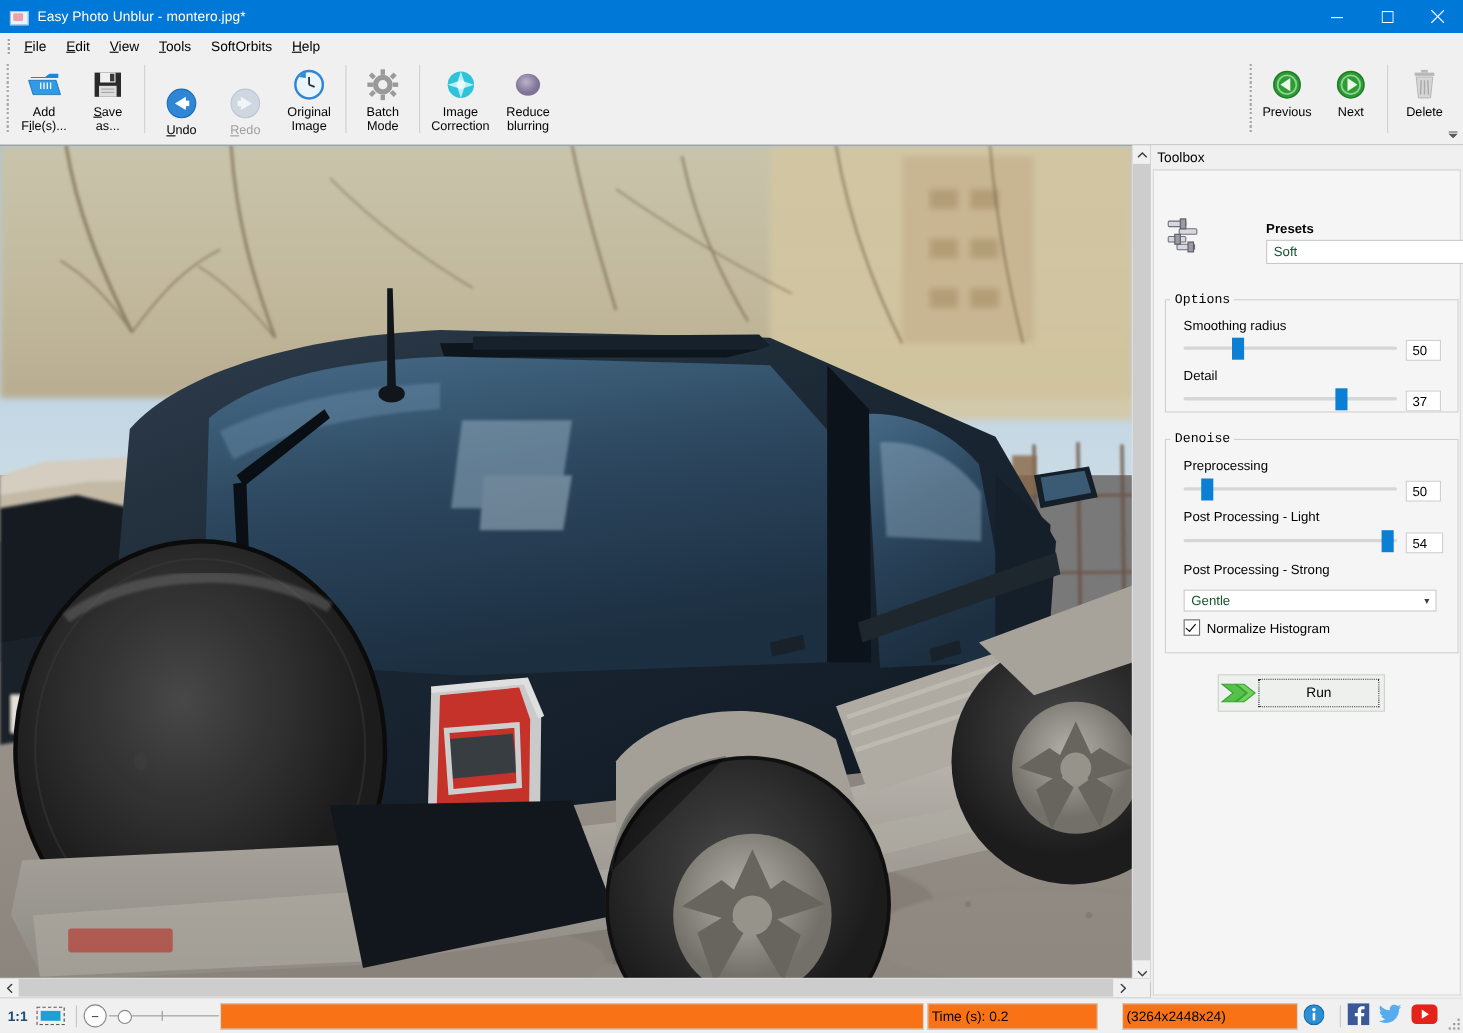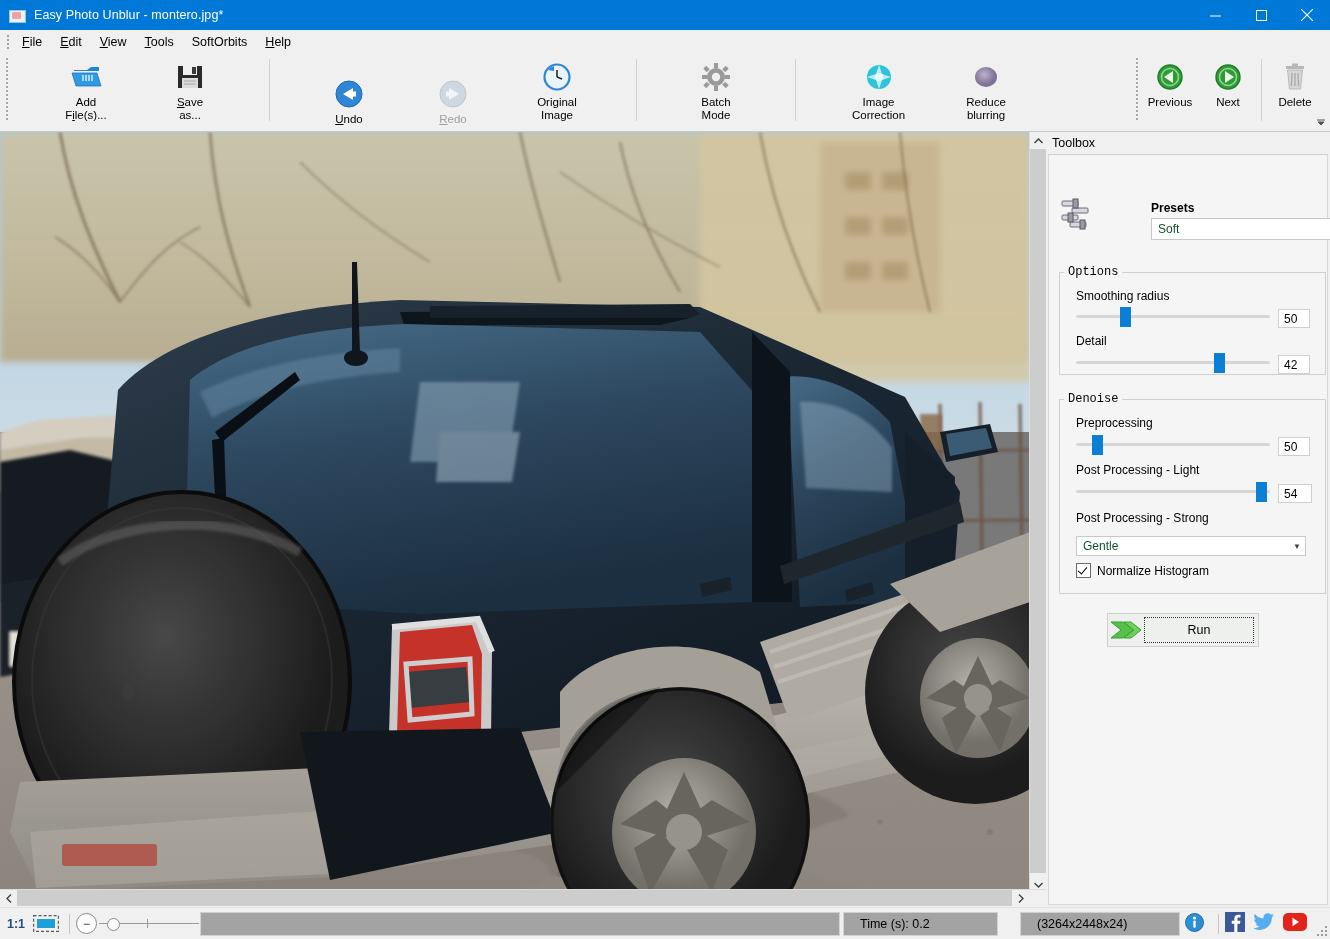--- a/index.html
+++ b/index.html
@@ -30,21 +30,21 @@
   }
   .grip{width:10px;height:16px;margin-left:3px;display:flex;align-items:center;justify-content:center;flex:none;}
   .grip i{display:block;width:2px;height:14px;background:
       repeating-linear-gradient(to bottom,#a0a0a0 0 2px,transparent 2px 4px);}
   .menuitem{padding:3px 9px;font-size:12.5px;color:#000;}
   .menuitem u{text-decoration:underline;}
 
   
   .toolbar{
     height:78px;background:#f0f0f0;display:flex;align-items:flex-start;flex:none;
-    border-bottom:1px solid #c8c8c8;position:relative;gap:46px;
+    border-bottom:1px solid #c8c8c8;position:relative;
   }
   .tgrip{width:8px;height:66px;margin-left:3px;margin-top:3px;display:flex;align-items:center;justify-content:center;flex:none;}
   .tgrip i{display:block;width:2px;height:62px;background:
       repeating-linear-gradient(to bottom,#a8a8a8 0 2px,transparent 2px 4px);}
   .tbtn{
     width:auto;min-width:46px;padding:5px 6px 3px;margin-top:3px;
     display:flex;flex-direction:column;align-items:center;justify-content:flex-start;
     font-size:11.5px;line-height:13px;color:#000;text-align:center;flex:none;
   }
   .tbtn.disabled{color:#a0a0a0;}
@@ -130,22 +130,22 @@
   .zoomlbl{font-size:12.5px;color:#1f4e79;font-weight:bold;padding:0 8px 0 7px;}
   .fiticon{width:26px;height:17px;position:relative;flex:none;margin-right:4px;}
   .sb-sep{width:1px;height:20px;background:#c6c6c6;margin:0 6px;flex:none;}
   .zoomctl{display:flex;align-items:center;}
   .circbtn{width:19px;height:19px;border-radius:50%;border:1px solid #8a8a8a;background:#fdfdfd;
     display:flex;align-items:center;justify-content:center;font-size:12px;color:#333;flex:none;}
   .zline{width:100px;height:1px;background:#9a9a9a;position:relative;margin:0 2px;}
   .ztick{position:absolute;top:-4px;width:1px;height:9px;background:#9a9a9a;}
   .zhandle{position:absolute;left:8px;top:-5px;width:11px;height:11px;border-radius:50%;
     background:#fbfbfb;border:1px solid #8a8a8a;}
-  .sb-panel{height:24px;border:1px solid #d4d4d4;border-top-color:#cfcfcf;background:#a3a3a3;
-    display:flex;align-items:center;padding:0 16px;font-size:12.5px;box-sizing:border-box;}
+  .sb-panel{height:24px;border:1px solid #d4d4d4;border-top-color:#cfcfcf;background:#f97316;
+    display:flex;align-items:center;padding:0 3px;font-size:12.5px;box-sizing:border-box;}
   .sgrip{position:absolute;right:2px;bottom:2px;width:12px;height:12px;}
 </style>
 </head>
 <body>
 
 <div class="app">
 
   <div class="titlebar">
     <div class="tb-icon">
       <div class="sh1"></div>
@@ -666,21 +666,21 @@
             <div class="track"></div>
             <div class="knob" style="left:44px;"></div>
           </div>
           <div class="numbox" style="left:218px;top:30px;">50</div>
 
           <div style="position:absolute;left:16px;top:55px;" class="row-label">Detail</div>
           <div class="slider" style="position:absolute;left:16px;top:77px;width:194px;">
             <div class="track"></div>
             <div class="knob" style="left:138px;"></div>
           </div>
-          <div class="numbox" style="left:218px;top:76px;">42</div>
+          <div class="numbox" style="left:218px;top:76px;">37</div>
         </fieldset>
 
         <fieldset class="grp" style="left:10px;top:237px;width:265px;height:200px;">
           <legend>Denoise</legend>
 
           <div style="position:absolute;left:16px;top:10px;" class="row-label">Preprocessing</div>
           <div class="slider" style="position:absolute;left:16px;top:32px;width:194px;">
             <div class="track"></div>
             <div class="knob" style="left:16px;"></div>
           </div>

